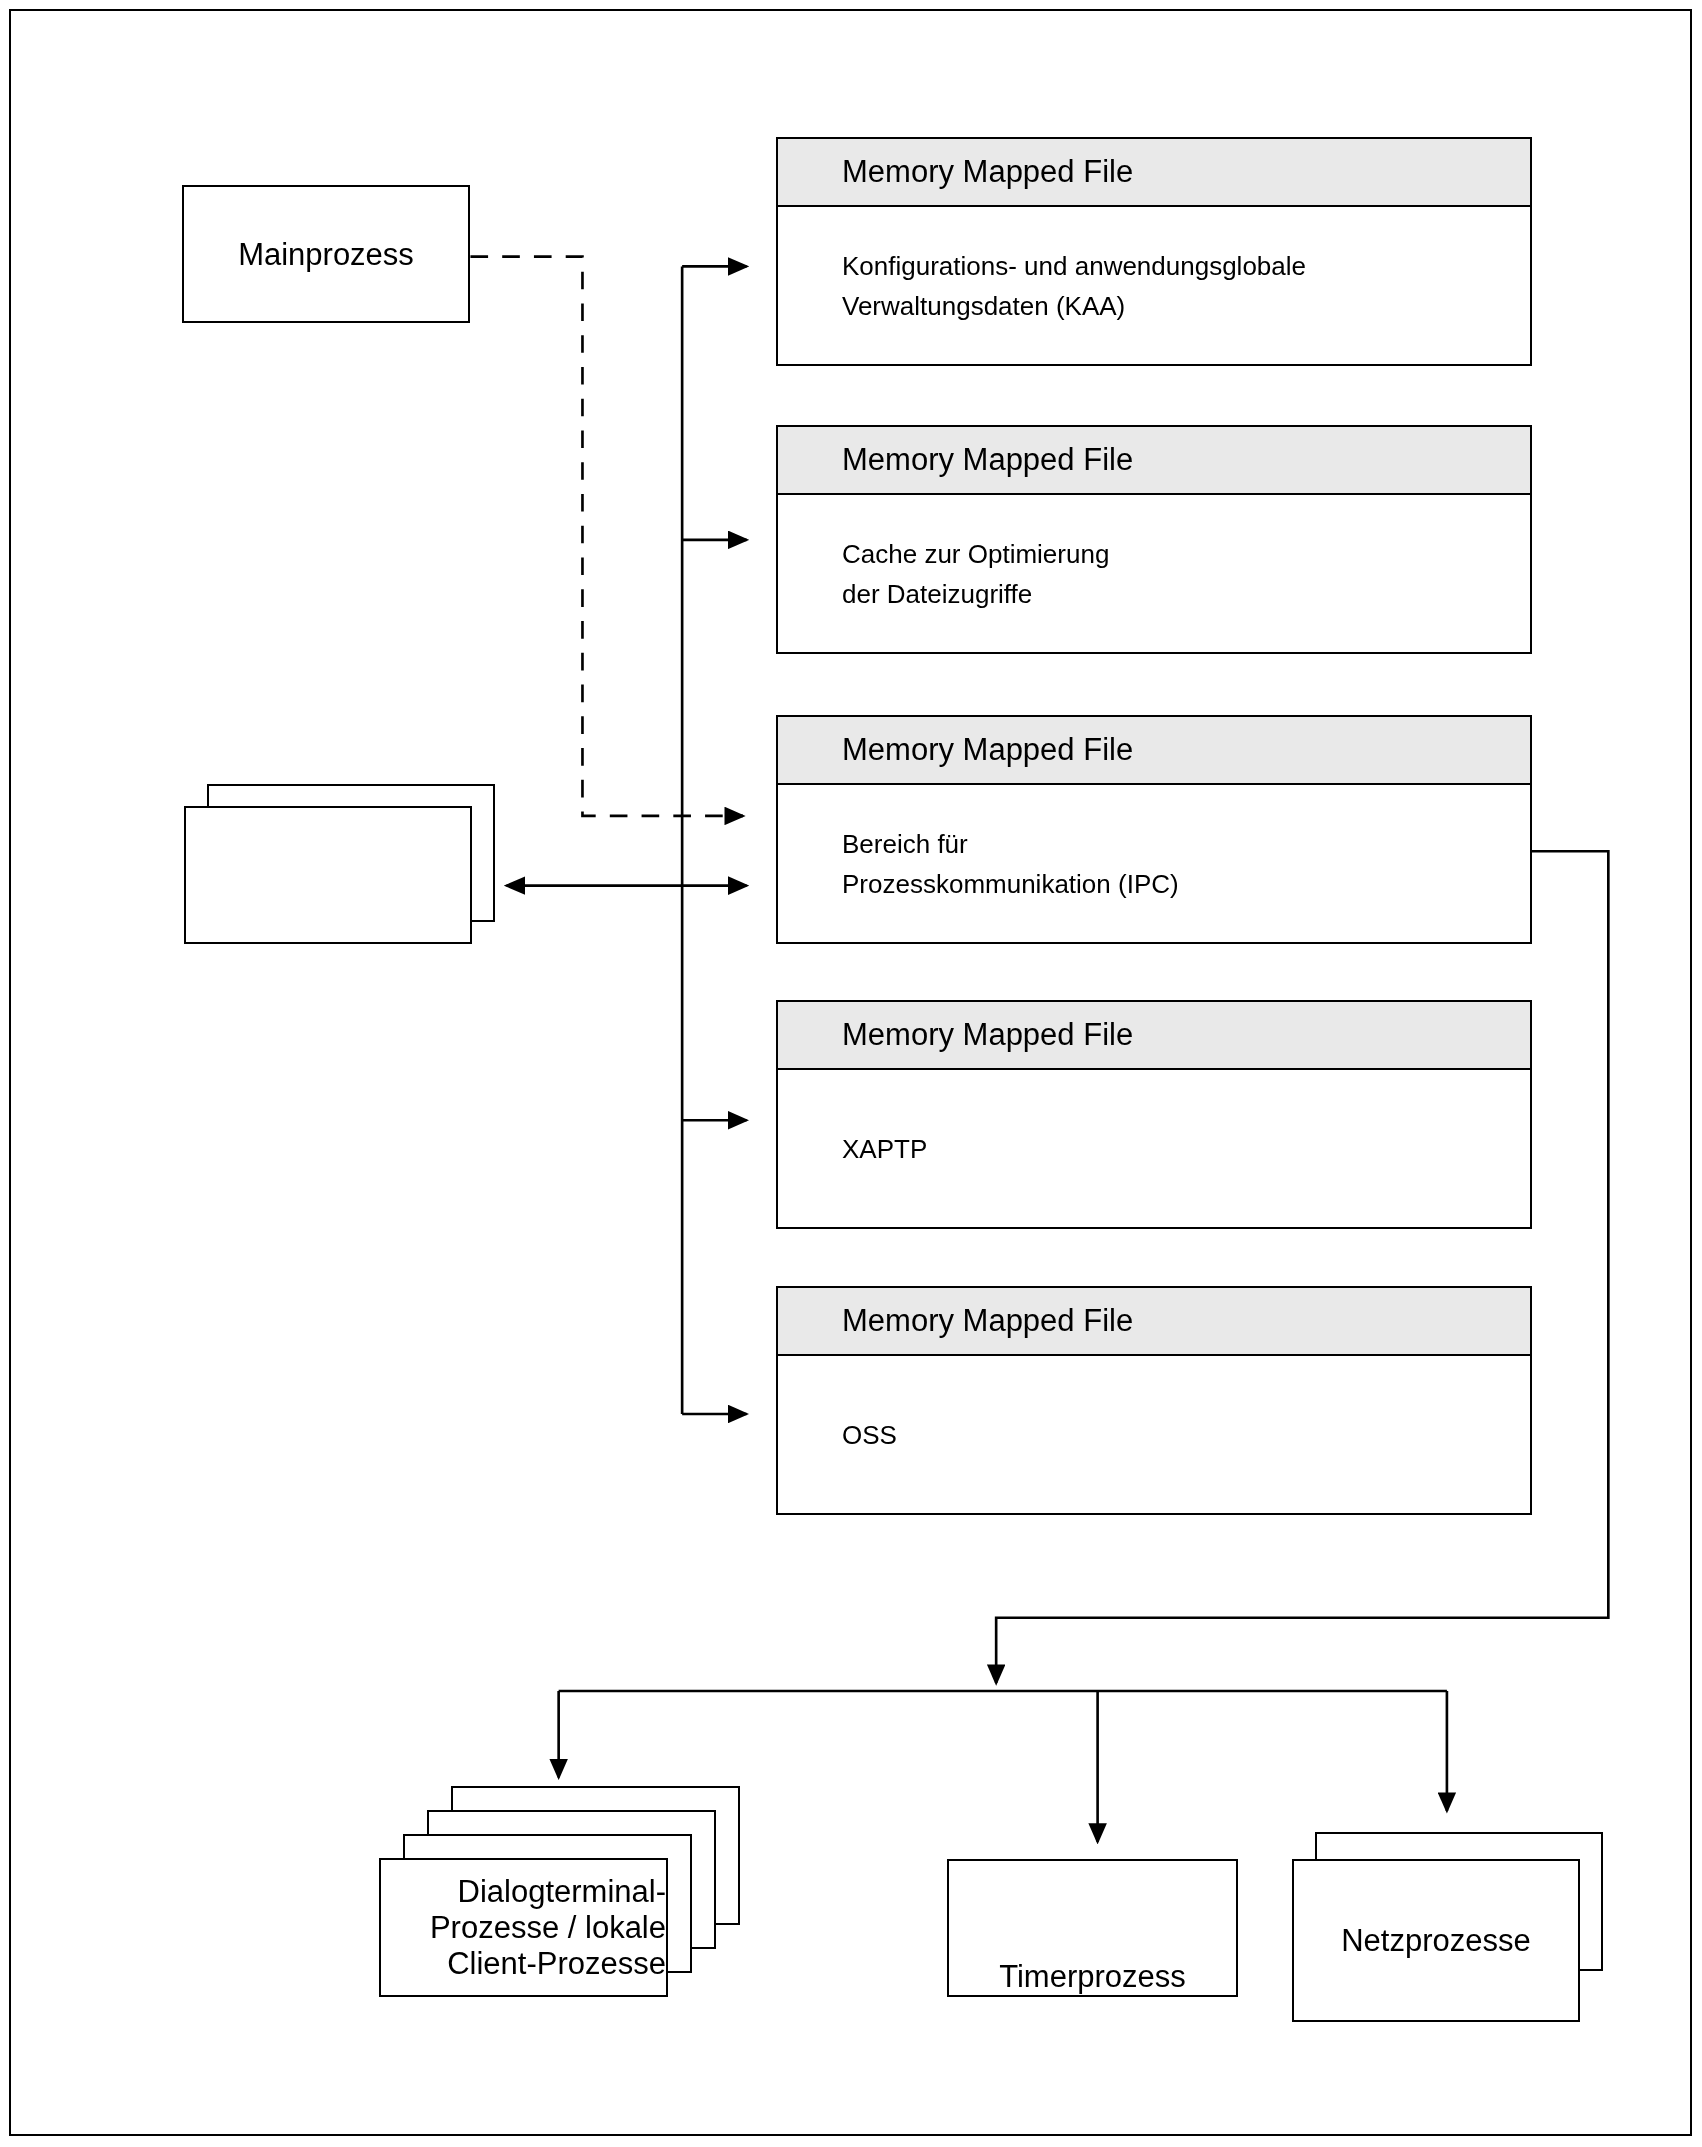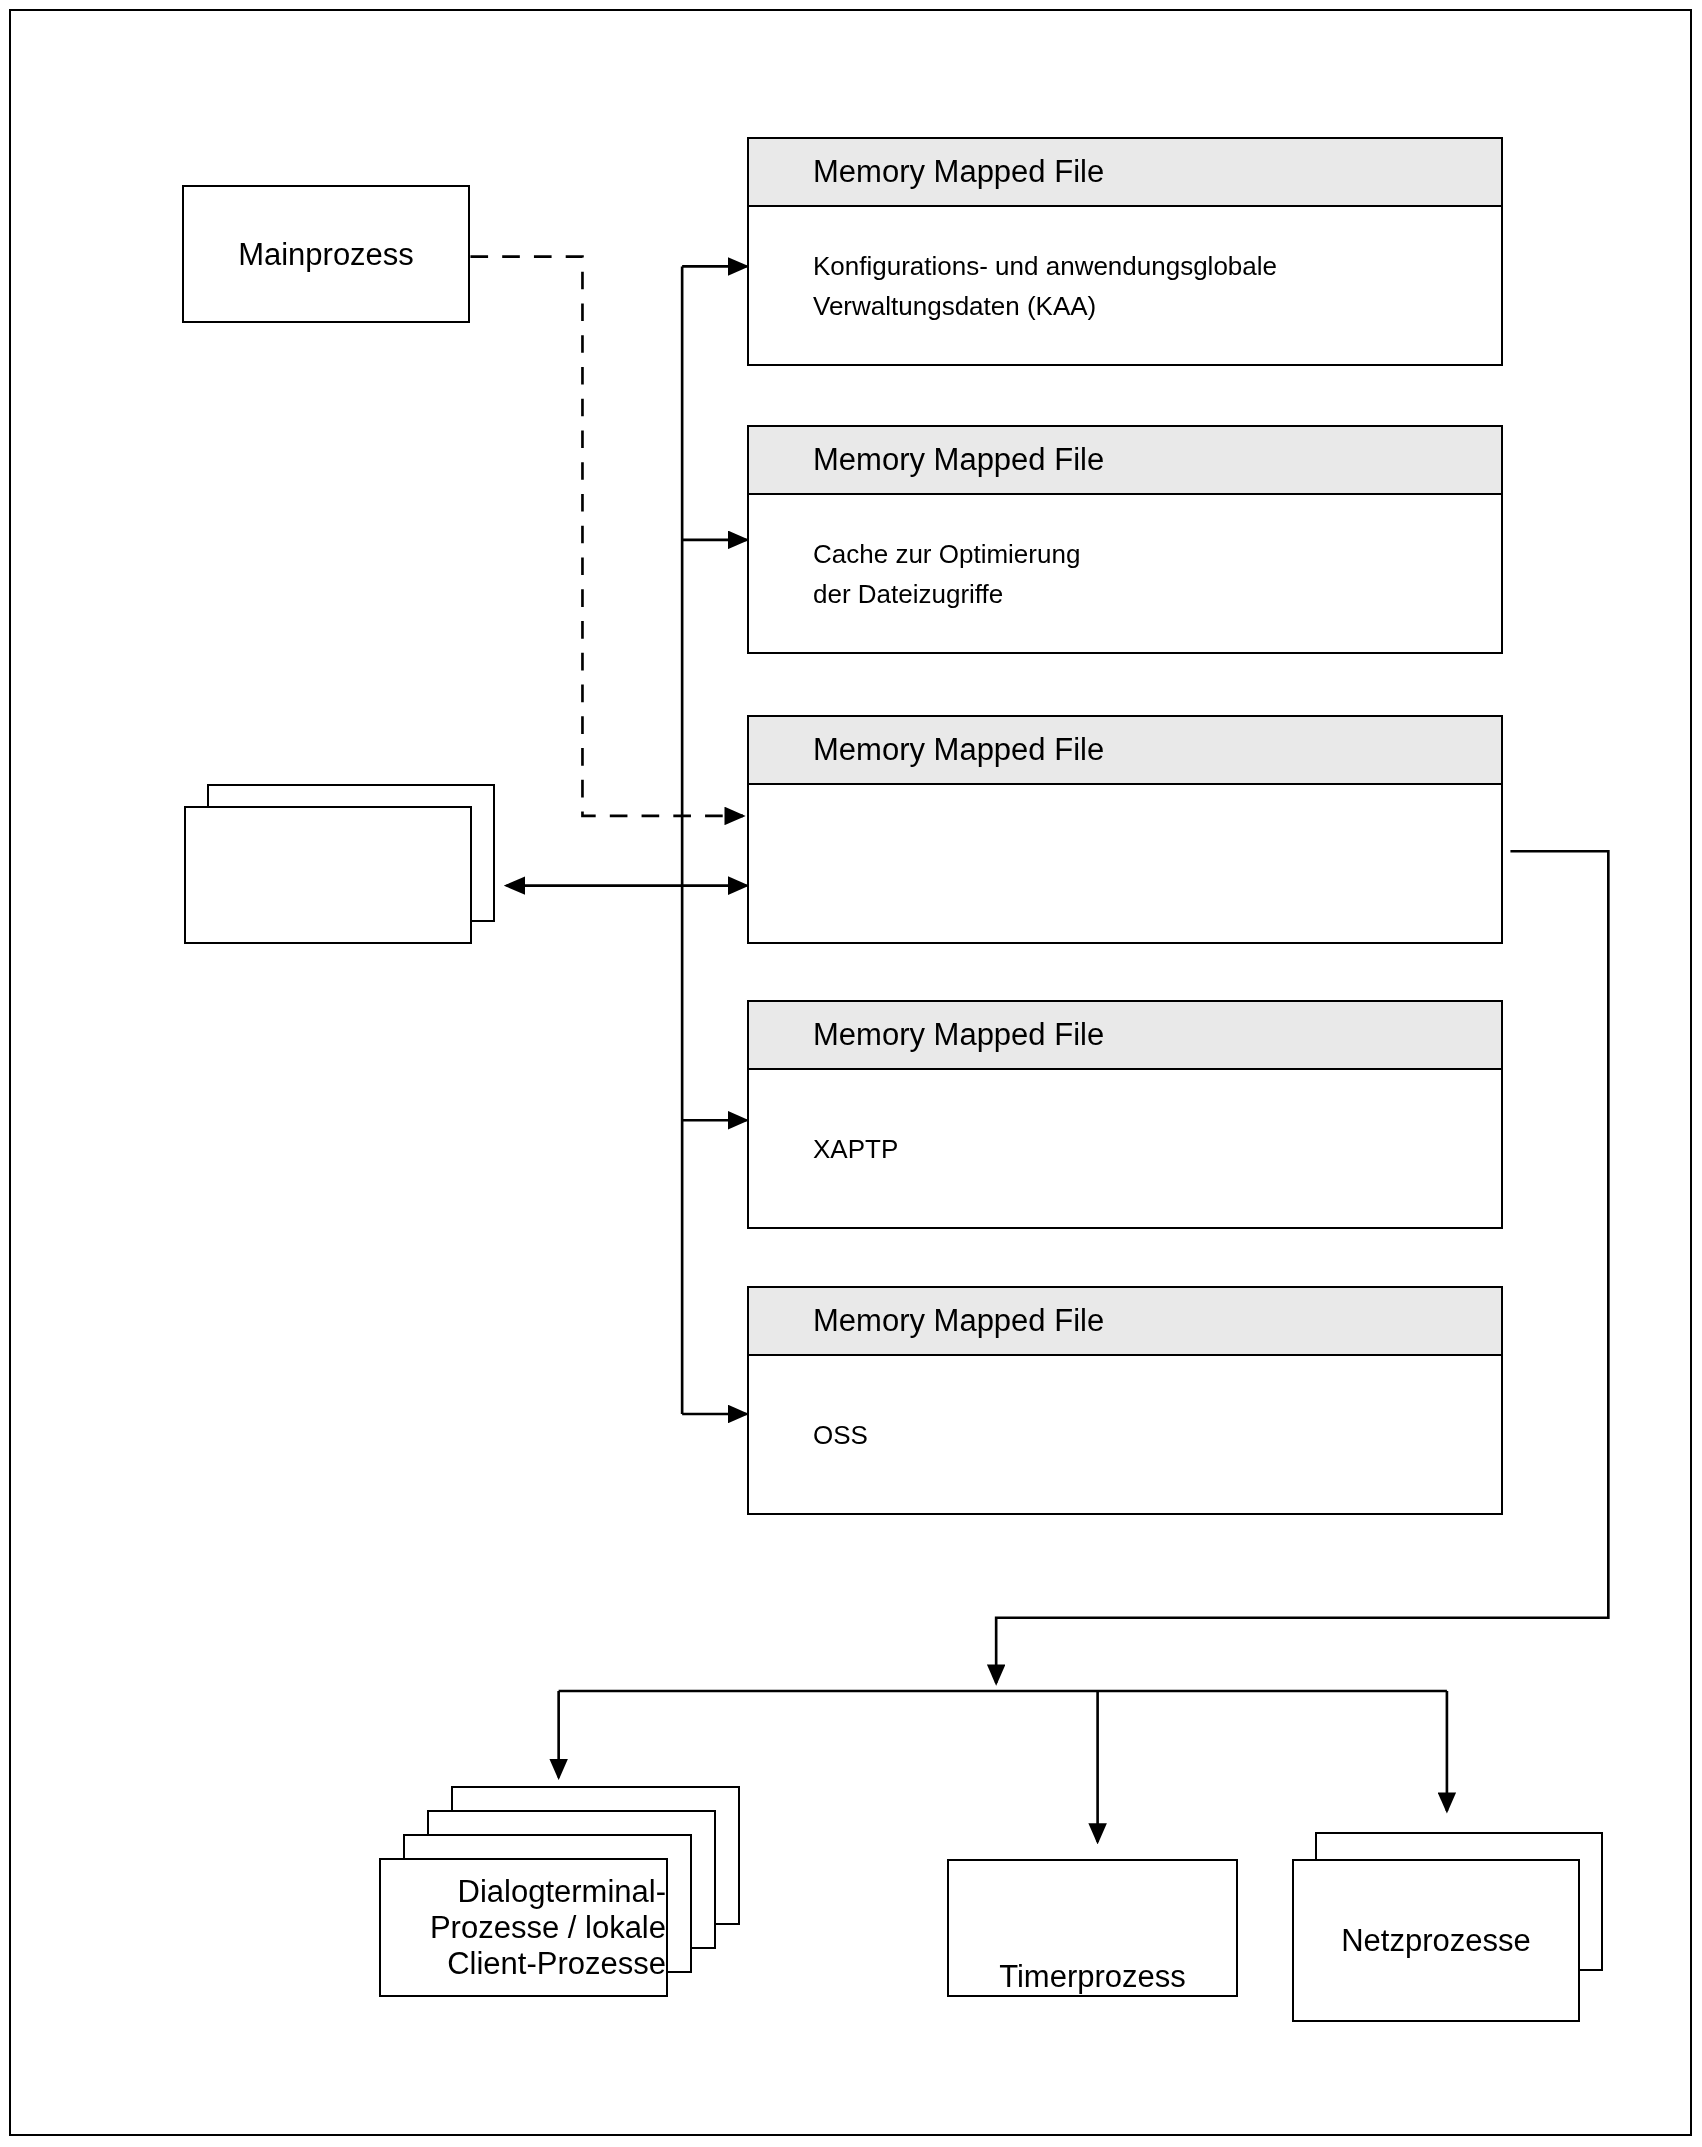--- a/index.html
+++ b/index.html
@@ -45,21 +45,21 @@
     text-align: center;
   }
   .stack-layer {
     position: absolute;
     border: 2.6px solid #000000;
     background: #ffffff;
     box-sizing: border-box;
   }
   .mmf-box {
     position: absolute;
-    left: 747px;
+    left: 776px;
     width: 756px;
     height: 229px;
     border: 2.6px solid #000000;
     background: #ffffff;
     box-sizing: border-box;
     display: flex;
     flex-direction: column;
   }
   .mmf-header {
     height: 66px;
@@ -144,20 +144,24 @@
     <div class="mmf-body">
       <div>Cache zur Optimierung</div>
       <div>der Dateizugriffe</div>
     </div>
   </div>
 
   <div class="mmf-box" style="top:715px;">
     <div class="mmf-header">
       <span>Memory Mapped File</span>
     </div>
+    <div class="mmf-body">
+      <div>Bereich für</div>
+      <div>Prozesskommunikation (IPC)</div>
+    </div>
   </div>
 
   <div class="mmf-box" style="top:1000px;">
     <div class="mmf-header">
       <span>Memory Mapped File</span>
     </div>
     <div class="mmf-body">
       <div>XAPTP</div>
     </div>
   </div>

